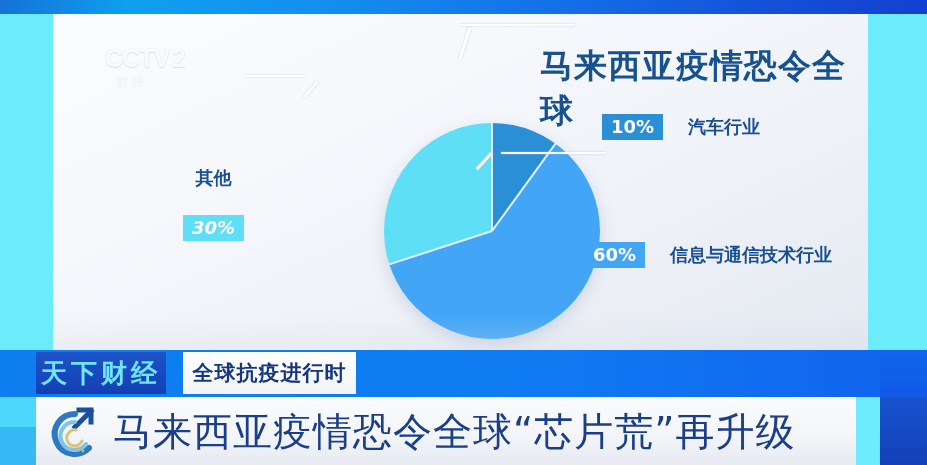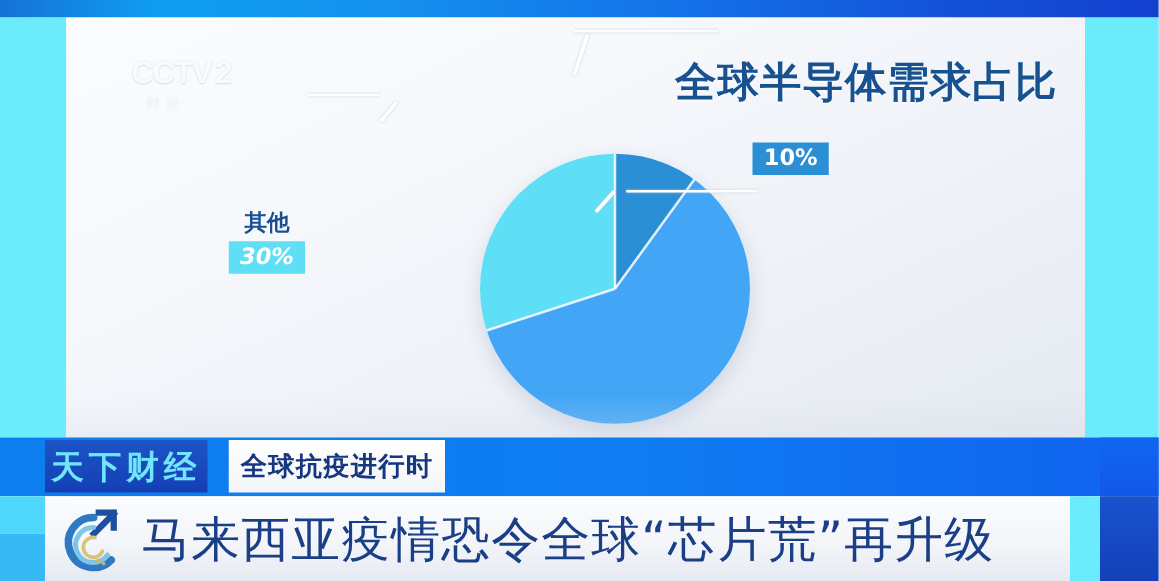--- a/index.html
+++ b/index.html
@@ -83,21 +83,21 @@
   }
   
   .sep { position:absolute; left:50%; top:50%; width:2px; height:108px;
          background: rgba(255,255,255,.85); transform-origin: 50% 100%;
          margin-left:-1px; margin-top:-108px; }
 
   
   .leader { position: absolute; background: #ffffff; box-shadow: 0 0 2px rgba(180,195,215,.8); }
 
   
-  .lbl { position: absolute; display: flex; align-items: center; gap: 3px; white-space: nowrap; }
+  .lbl { position: absolute; display: flex; align-items: center; gap: 25px; white-space: nowrap; }
   .badge {
     display: inline-block; padding: 2px 9px 3px;
     font-size: 18px; font-weight: bold; color: #ffffff;
     font-family: "DejaVu Sans", sans-serif;
   }
   .badge.auto  { background: #2b8fd6; }
   .badge.ict   { background: #42a5f5; }
   .badge.other { background: #5fdff5; font-style: italic; }
   .lbl-text {
     font-size: 18px; font-weight: bold; color: #1a4f92;
@@ -159,43 +159,48 @@
 
   <div class="stage">
 
     <div class="cctv-wm">
       <div class="cctv-text">
         <span>CCTV</span><span class="cctv-num">2</span>
       </div>
       <div class="cctv-sub">财经</div>
     </div>
 
-    <div class="chart-title">全球半导体需求占比</div>
+    <div class="chart-title">马来西亚疫情恐令全球</div>
 
     <div class="pie-wrap">
       <div class="pie" id="pie" style="background: conic-gradient(rgb(43, 143, 214) 0deg, rgb(43, 143, 214) 36deg, rgb(66, 165, 245) 36deg, rgb(66, 165, 245) 252deg, rgb(95, 223, 245) 252deg, rgb(95, 223, 245) 360deg);">
         <div class="sep" id="sep0" style="transform: rotate(0deg);"></div>
         <div class="sep" id="sep1" style="transform: rotate(36deg);"></div>
         <div class="sep" id="sep2" style="transform: rotate(252deg);"></div>
       </div>
     </div>
 
     <div class="leader" style="left:405px; top:12px; width:3px; height:34px; transform: rotate(18deg); transform-origin: 50% 100%;"></div>
     <div class="leader" style="left:406px; top:10px; width:116px; height:2px;"></div>
 
     <div class="leader" style="left:437px; top:139px; width:3px; height:22px; transform: rotate(42deg); transform-origin: 50% 0%;"></div>
     <div class="leader" style="left:448px; top:138px; width:105px; height:2px;"></div>
 
     <div class="leader" style="left:250px; top:63px; width:3px; height:20px; transform: rotate(40deg); transform-origin: 50% 100%;"></div>
     <div class="leader" style="left:193px; top:61px; width:58px; height:2px;"></div>
 
     <div class="lbl" style="left:549px; top:100px;">
       <span class="badge auto">10%</span>
-    </div>
-
+      <span class="lbl-text">汽车行业</span>
+    </div>
+
+    <div class="lbl" style="left:531px; top:228px;">
+      <span class="badge ict">60%</span>
+      <span class="lbl-text">信息与通信技术行业</span>
+    </div>
 
     <div class="lbl" style="left:130px; top:152px;flex-direction:column;">
       <span class="lbl-text">其他</span>
       <span class="badge other">30%</span>
     </div>
 
   </div>
 
   <div class="banner-bar"></div>
   <div class="banner-tag">

